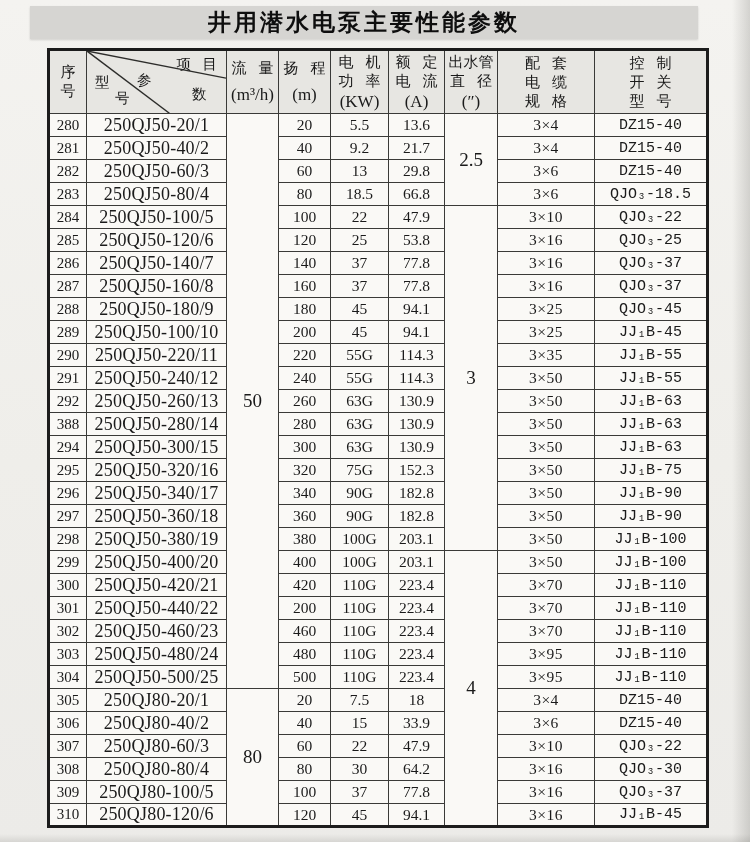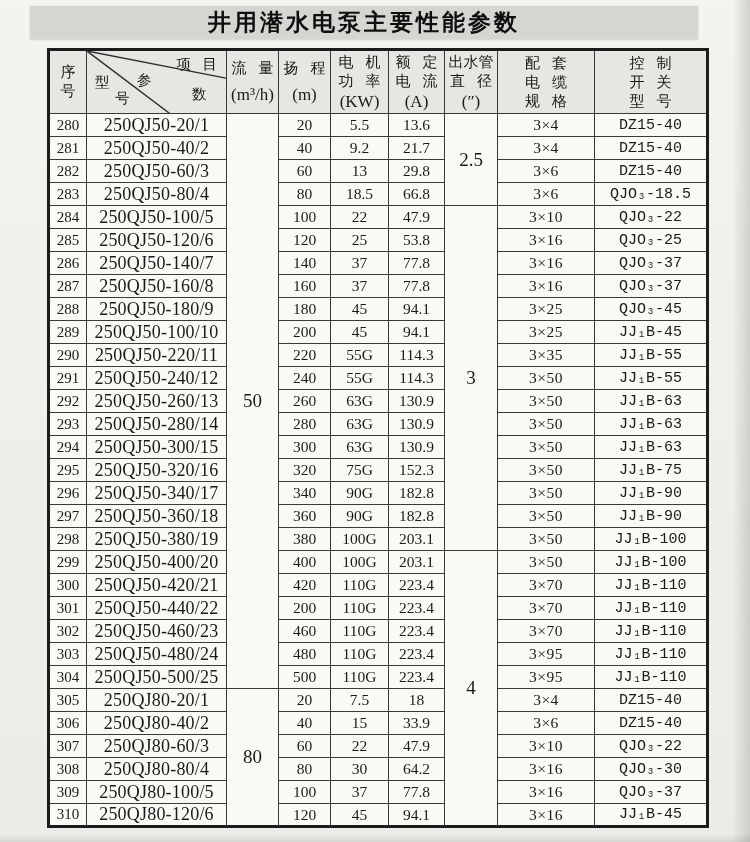--- a/index.html
+++ b/index.html
@@ -256,21 +256,21 @@
       <tr>
         <td class="c-serial">292</td>
         <td class="c-model">250QJ50-260/13</td>
         <td class="c-head">260</td>
         <td class="c-power">63G</td>
         <td class="c-current">130.9</td>
         <td class="c-cable">3×50</td>
         <td class="c-switch">JJ₁B-63</td>
       </tr>
       <tr>
-        <td class="c-serial">293</td>
+        <td class="c-serial">388</td>
         <td class="c-model">250QJ50-280/14</td>
         <td class="c-head">280</td>
         <td class="c-power">63G</td>
         <td class="c-current">130.9</td>
         <td class="c-cable">3×50</td>
         <td class="c-switch">JJ₁B-63</td>
       </tr>
       <tr>
         <td class="c-serial">294</td>
         <td class="c-model">250QJ50-300/15</td>

